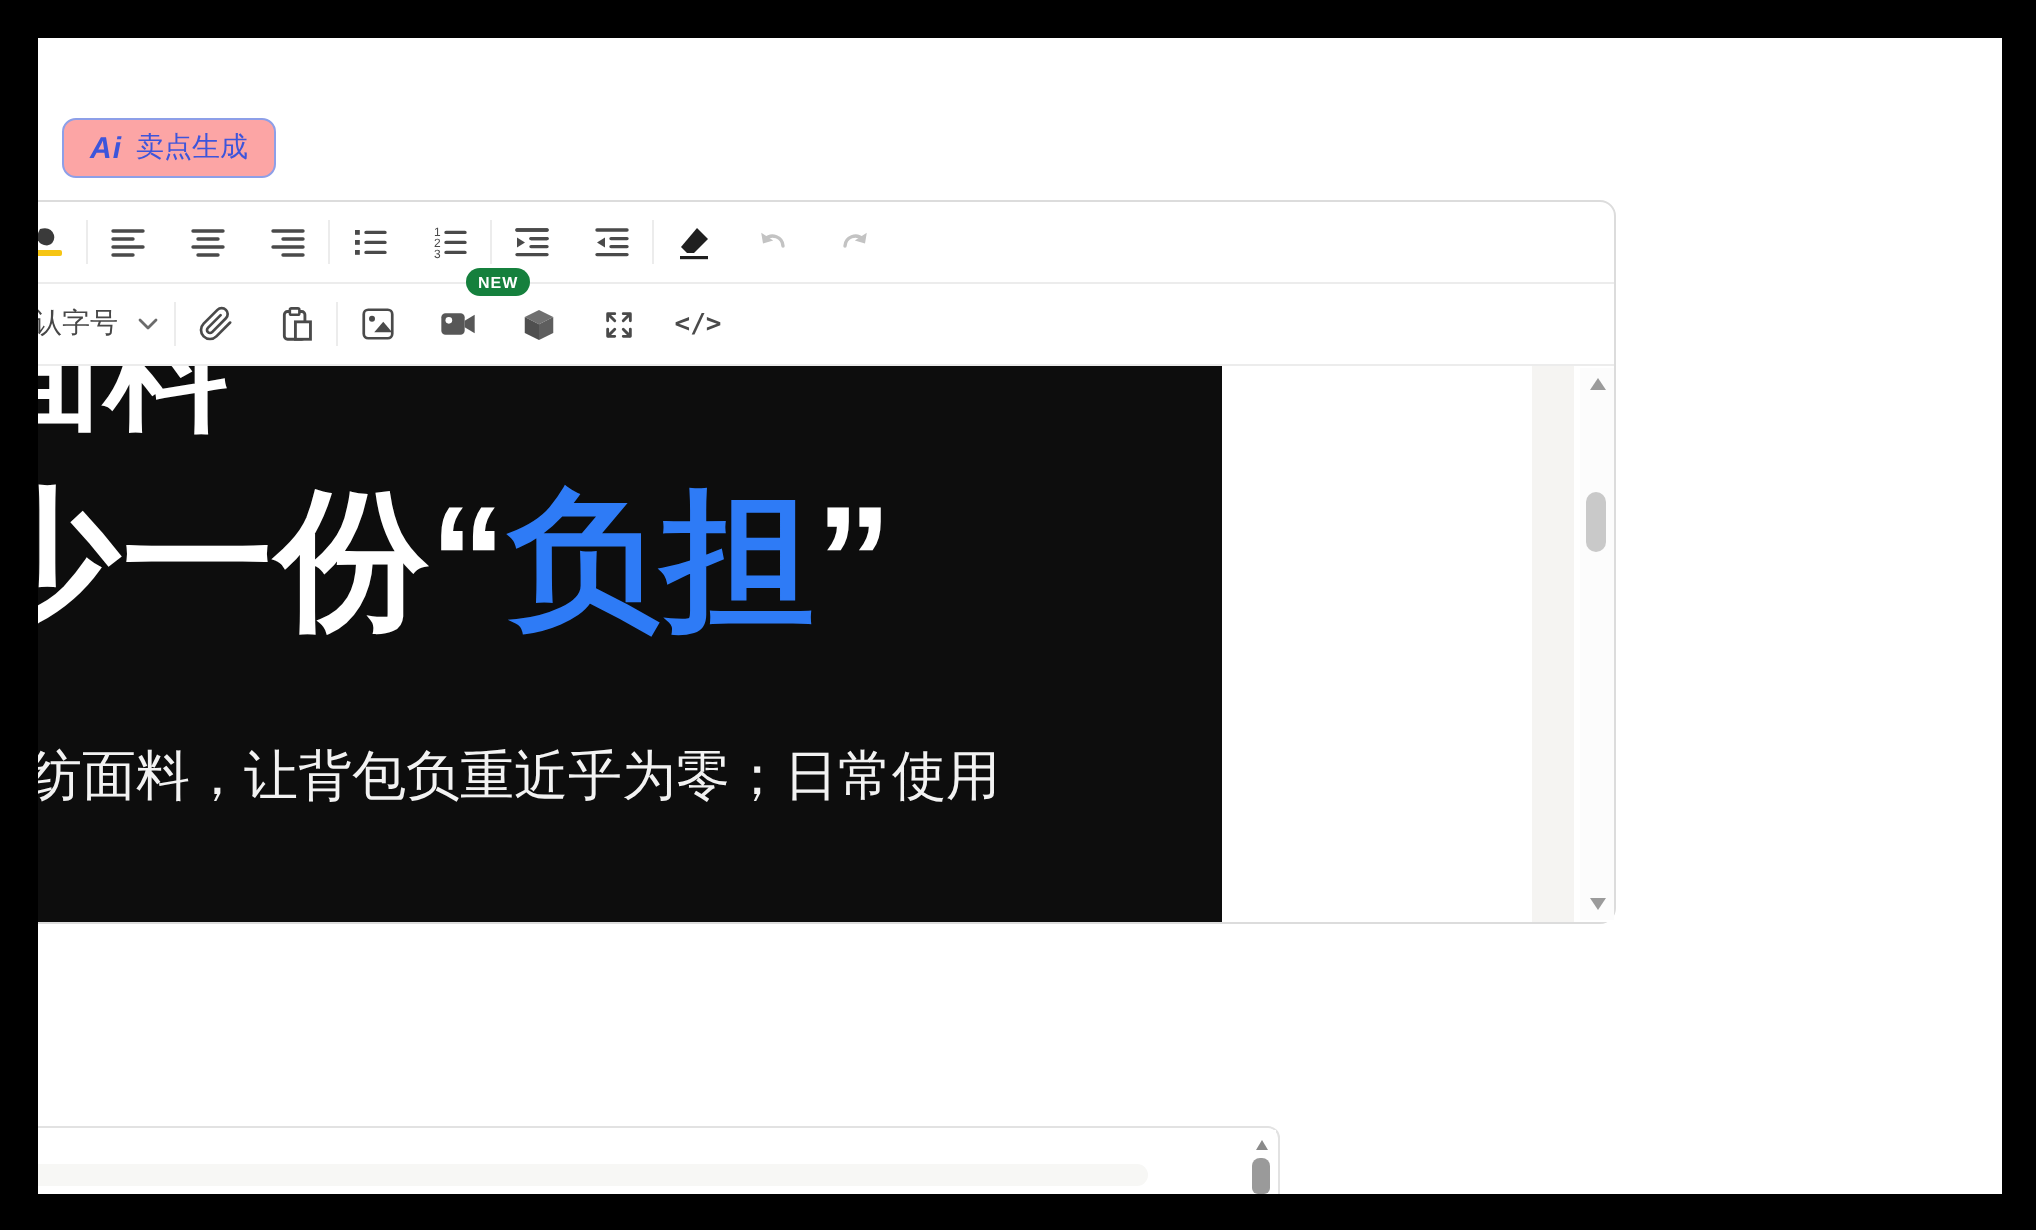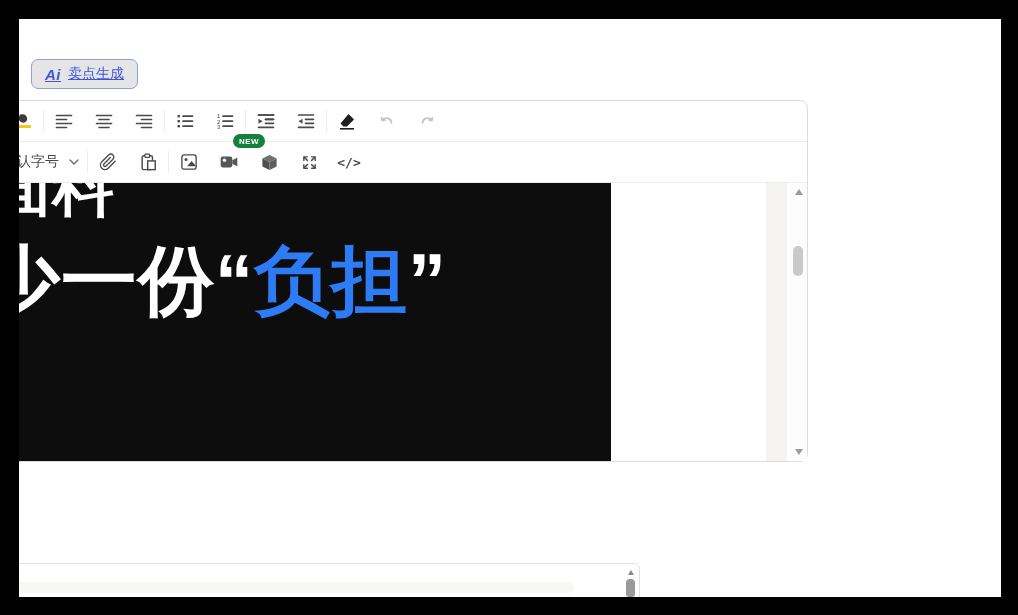--- a/index.html
+++ b/index.html
@@ -4,21 +4,21 @@
 <style>
   html,body{margin:0;padding:0;}
   body{
     width:1018px;height:615px;background:#000;position:relative;overflow:hidden;
     font-family:"Liberation Sans","DejaVu Sans",sans-serif;
   }
   .page{position:absolute;left:19px;top:19px;width:982px;height:578px;background:#fff;overflow:hidden;}
 
   
   .ai-btn{position:absolute;left:12px;top:40px;height:30px;display:inline-flex;align-items:center;gap:7px;
-    padding:0 13px;border:1px solid #8d9fe8;border-radius:7px;background:#e5e5e5;color:#3d55db;cursor:pointer;text-decoration:underline;}
+    padding:0 13px;border:1px solid #8d9fe8;border-radius:7px;background:#fca5a5;color:#3d55db;cursor:pointer;}
   .ai-brand{font-weight:bold;font-style:italic;font-size:15px;letter-spacing:.5px;}
   .ai-label{font-size:14px;}
 
   
   .editor{position:absolute;left:-50px;top:81px;width:839px;height:362px;background:#fff;
     border:1px solid #dcdcdc;border-radius:8px;box-sizing:border-box;}
   .tb-row{height:40px;display:flex;align-items:center;padding-left:33px;border-bottom:1px solid #ececec;position:relative;}
   .tb-btn{width:40px;height:40px;display:flex;align-items:center;justify-content:center;position:relative;cursor:pointer;background:transparent;border:0;padding:0;}
   .tb-sep{width:1px;height:22px;background:#ececec;}
   .icon{display:block;}
@@ -203,20 +203,21 @@
       </button>
       <button class="tb-btn">
         <span class="code-glyph">&lt;/&gt;</span>
       </button>
     </div>
 
     <div class="content">
       <div class="hero">
         <div class="hero-h1">面料</div>
         <div class="hero-h2"><span>少一份“</span><span class="hl">负担</span><span>”</span></div>
+        <div class="hero-b1">纺面料，让背包负重近乎为零；日常使用</div>
       </div>
       <div class="gray-strip"></div>
       <div class="sb-v">
         <div class="sb-btn up">
             <div class="tri-up"></div>
           </div>
         <div class="sb-thumb"></div>
         <div class="sb-btn down">
             <div class="tri-down"></div>
           </div>

